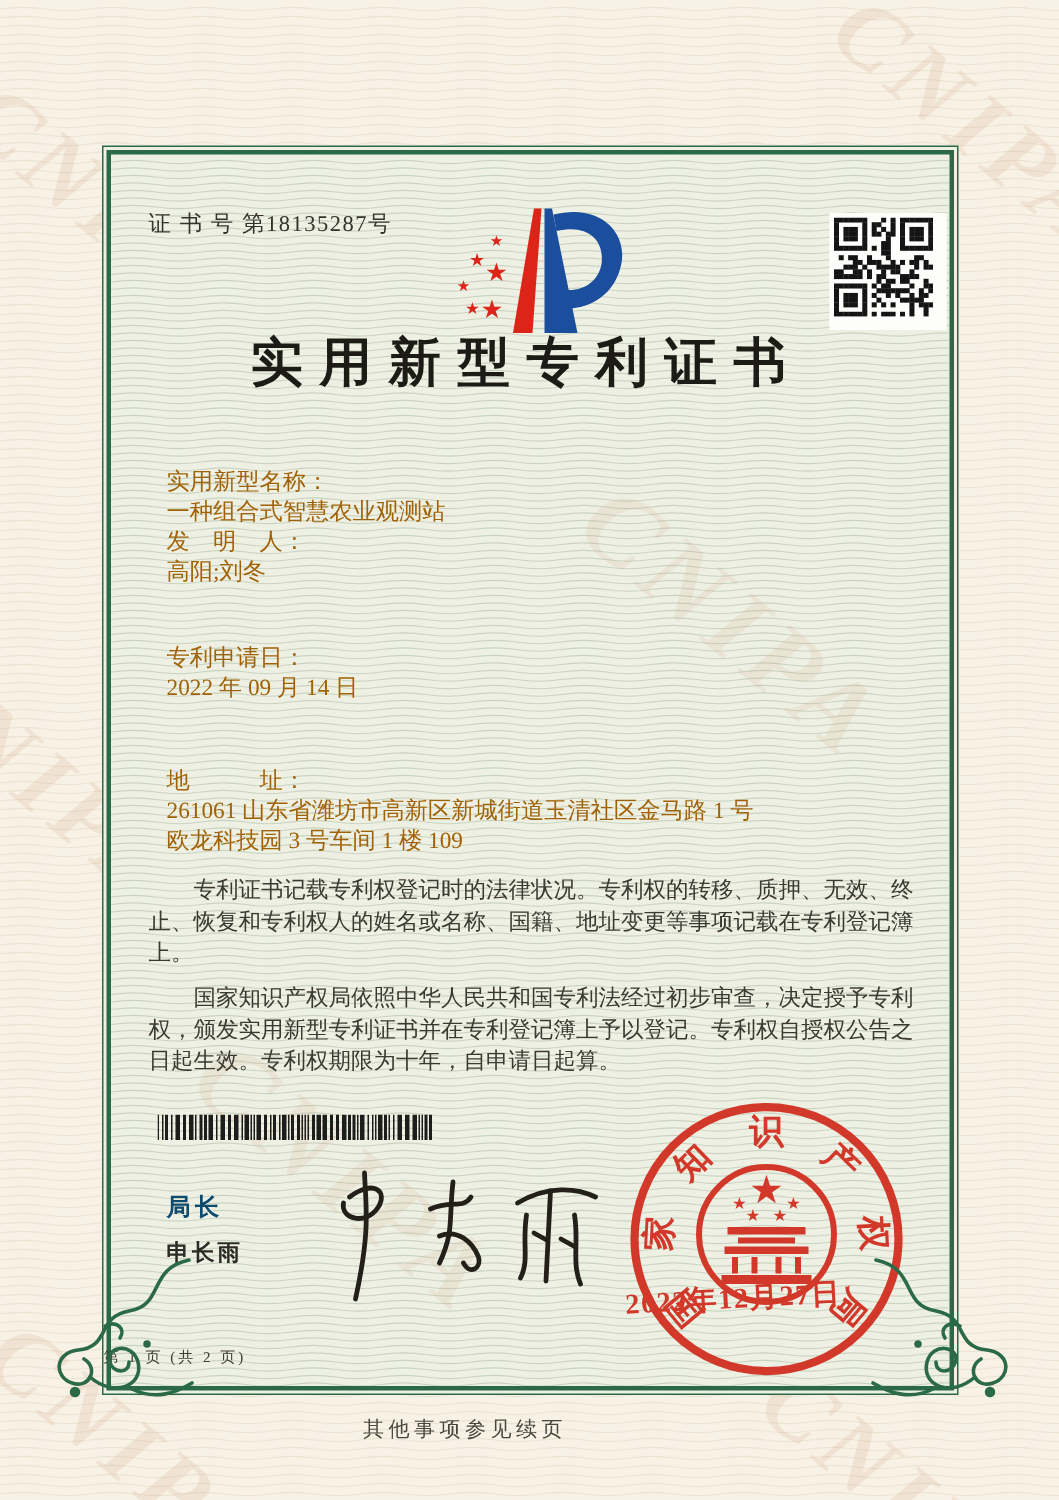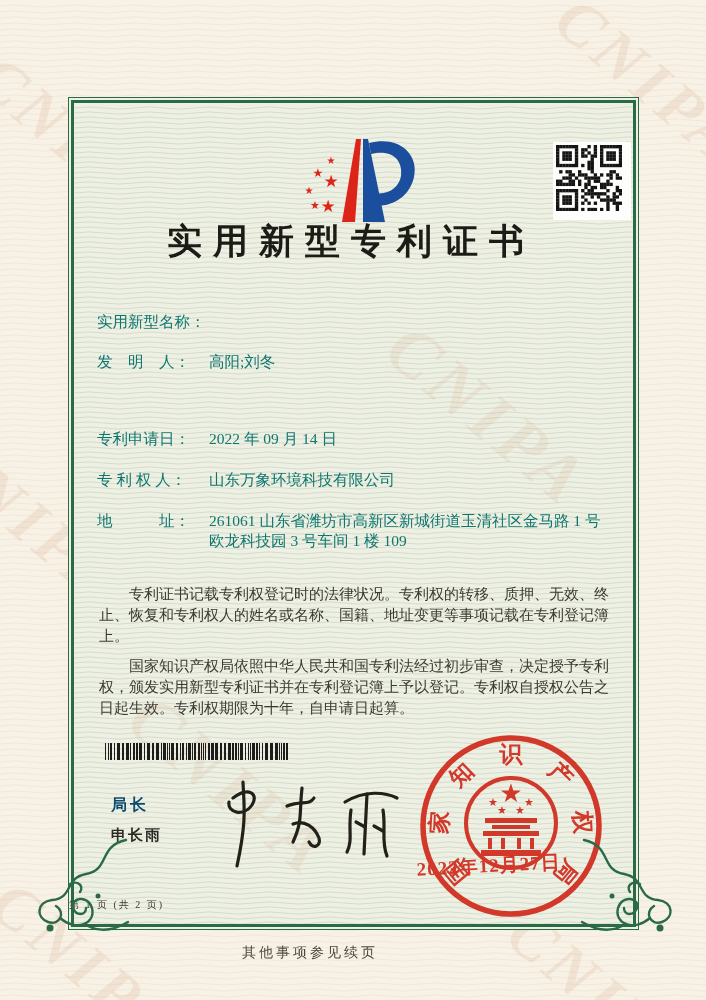--- a/index.html
+++ b/index.html
@@ -35,21 +35,21 @@
     position:absolute;left:30px;top:42px;
     font-size:15px;letter-spacing:1px;color:#35332c;white-space:pre;
   }
   .logo{position:absolute;left:228px;top:36px;width:136px;height:94px;}
   .qr-wrap{position:absolute;left:484px;top:44px;width:72px;height:72px;background:#fdfdfb;padding:3px;}
   .title{
     position:absolute;left:0;right:16px;top:120px;
     text-align:center;font-size:35px;font-weight:bold;color:#1d1b15;
     letter-spacing:11px;text-indent:11px;
   }
-  .row{position:absolute;left:28px;width:516px;display:flex;font-size:15.5px;color:#0f766e;line-height:20px;}
+  .row{position:absolute;left:42px;width:516px;display:flex;font-size:15.5px;color:#a16207;line-height:20px;flex-direction:column;}
   .row .lbl{width:112px;flex:none;white-space:pre;}
   .row .val{white-space:pre-line;}
   .row .val2-lbl{flex:none;white-space:pre;margin-left:8px;}
   .r1{top:214px}.r2{top:254px}.r3{top:293px}.r4{top:331px}.r5{top:372px}.r6{top:413px}.r7{top:458px}
   .r7 .val{width:188px;flex:none;}
   .paras{
     position:absolute;left:30px;top:486px;width:514px;
     font-size:15px;line-height:21px;color:#3b3a31;
   }
   .paras p{margin:0 0 9px 0;text-indent:2em;}
@@ -412,20 +412,21 @@
         <path d="M0 810 q15 -2.2 30 0 q15 2.2 30 0 q15 -2.2 30 0 q15 2.2 30 0 q15 -2.2 30 0 q15 2.2 30 0 q15 -2.2 30 0 q15 2.2 30 0 q15 -2.2 30 0 q15 2.2 30 0 q15 -2.2 30 0 q15 2.2 30 0 q15 -2.2 30 0 q15 2.2 30 0 q15 -2.2 30 0 q15 2.2 30 0 q15 -2.2 30 0 q15 2.2 30 0 q15 -2.2 30 0" fill="none" stroke="#c9d4c0" stroke-width="0.7"></path>
         <path d="M0 815 q15 -2.2 30 0 q15 2.2 30 0 q15 -2.2 30 0 q15 2.2 30 0 q15 -2.2 30 0 q15 2.2 30 0 q15 -2.2 30 0 q15 2.2 30 0 q15 -2.2 30 0 q15 2.2 30 0 q15 -2.2 30 0 q15 2.2 30 0 q15 -2.2 30 0 q15 2.2 30 0 q15 -2.2 30 0 q15 2.2 30 0 q15 -2.2 30 0 q15 2.2 30 0 q15 -2.2 30 0" fill="none" stroke="#c9d4c0" stroke-width="0.7"></path>
         <path d="M0 820 q15 -2.2 30 0 q15 2.2 30 0 q15 -2.2 30 0 q15 2.2 30 0 q15 -2.2 30 0 q15 2.2 30 0 q15 -2.2 30 0 q15 2.2 30 0 q15 -2.2 30 0 q15 2.2 30 0 q15 -2.2 30 0 q15 2.2 30 0 q15 -2.2 30 0 q15 2.2 30 0 q15 -2.2 30 0 q15 2.2 30 0 q15 -2.2 30 0 q15 2.2 30 0 q15 -2.2 30 0" fill="none" stroke="#c9d4c0" stroke-width="0.7"></path>
       </svg>
     <span class="wm wm-in" style="left:348px;top:205px">CNIPA</span>
     <span class="wm wm-in" style="left:90px;top:575px">CNIPA</span>
   </div>
 
   <div class="content">
 
+    <div class="cert-no">证 书 号 第18135287号</div>
 
     <svg class="logo" viewBox="0 0 136 94">
       <path d="M72,9 C104,1 122,22 117,43 C112,66 89,76 70,70 L73,58 C90,63 102,54 104,42 C106,27 96,15 74,20 Z" fill="#1c4e9e"></path>
       <polygon points="59,5 64,5 58,88 45,88" fill="#dd2419"></polygon>
       <polygon points="66,5 71,5 88,88 66,88" fill="#1c4e9e"></polygon>
       <g fill="#dd2419" font-family="'DejaVu Sans',sans-serif" text-anchor="middle">
         <text x="34" y="30" font-size="10">★</text>
         <text x="21" y="43" font-size="12">★</text>
         <text x="34" y="53" font-size="17">★</text>
         <text x="12" y="60" font-size="10">★</text>
@@ -655,32 +656,29 @@
           <rect x="12.571428571428571" y="62.857142857142854" width="3.342857142857143" height="3.342857142857143" fill="#141414"></rect>
           <rect x="15.714285714285714" y="62.857142857142854" width="3.342857142857143" height="3.342857142857143" fill="#141414"></rect>
           <rect x="18.857142857142858" y="62.857142857142854" width="3.342857142857143" height="3.342857142857143" fill="#141414"></rect>
         </svg>
     </div>
 
     <div class="title">实用新型专利证书</div>
 
     <div class="row r1">
       <span class="lbl">实用新型名称：</span>
+      <span class="val">一种组合式智慧农业观测站</span>
     </div>
     <div class="row r2">
       <span class="lbl">发　明　人：</span>
       <span class="val">高阳;刘冬</span>
     </div>
     <div class="row r4">
       <span class="lbl">专利申请日：</span>
       <span class="val">2022 年 09 月 14 日</span>
-    </div>
-    <div class="row r5">
-      <span class="lbl">专 利 权 人：</span>
-      <span class="val">山东万象环境科技有限公司</span>
     </div>
     <div class="row r6">
       <span class="lbl">地　　　址：</span>
       <span class="val">261061 山东省潍坊市高新区新城街道玉清社区金马路 1 号
 欧龙科技园 3 号车间 1 楼 109</span>
     </div>
 
     <div class="paras">
       <p>专利证书记载专利权登记时的法律状况。专利权的转移、质押、无效、终止、恢复和专利权人的姓名或名称、国籍、地址变更等事项记载在专利登记簿上。</p>
       <p>国家知识产权局依照中华人民共和国专利法经过初步审查，决定授予专利权，颁发实用新型专利证书并在专利登记簿上予以登记。专利权自授权公告之日起生效。专利权期限为十年，自申请日起算。</p>

